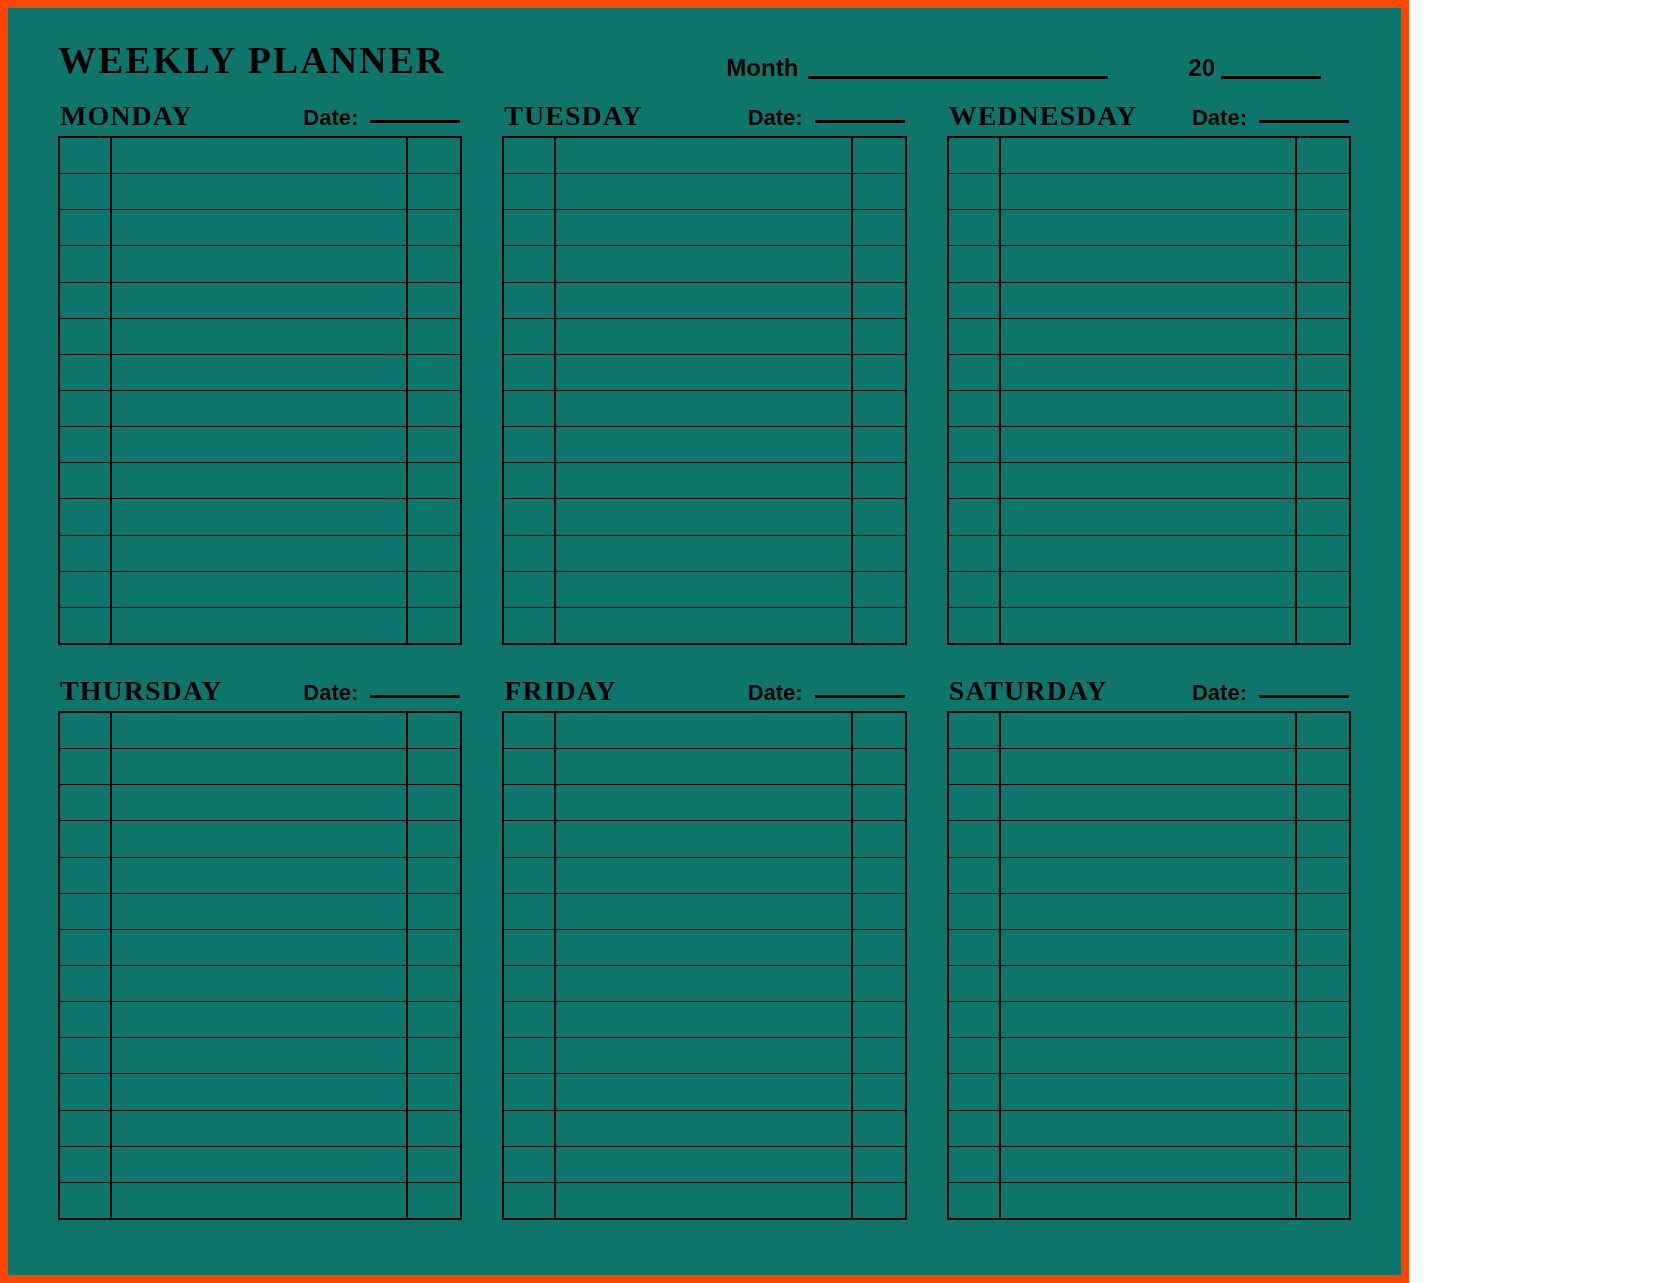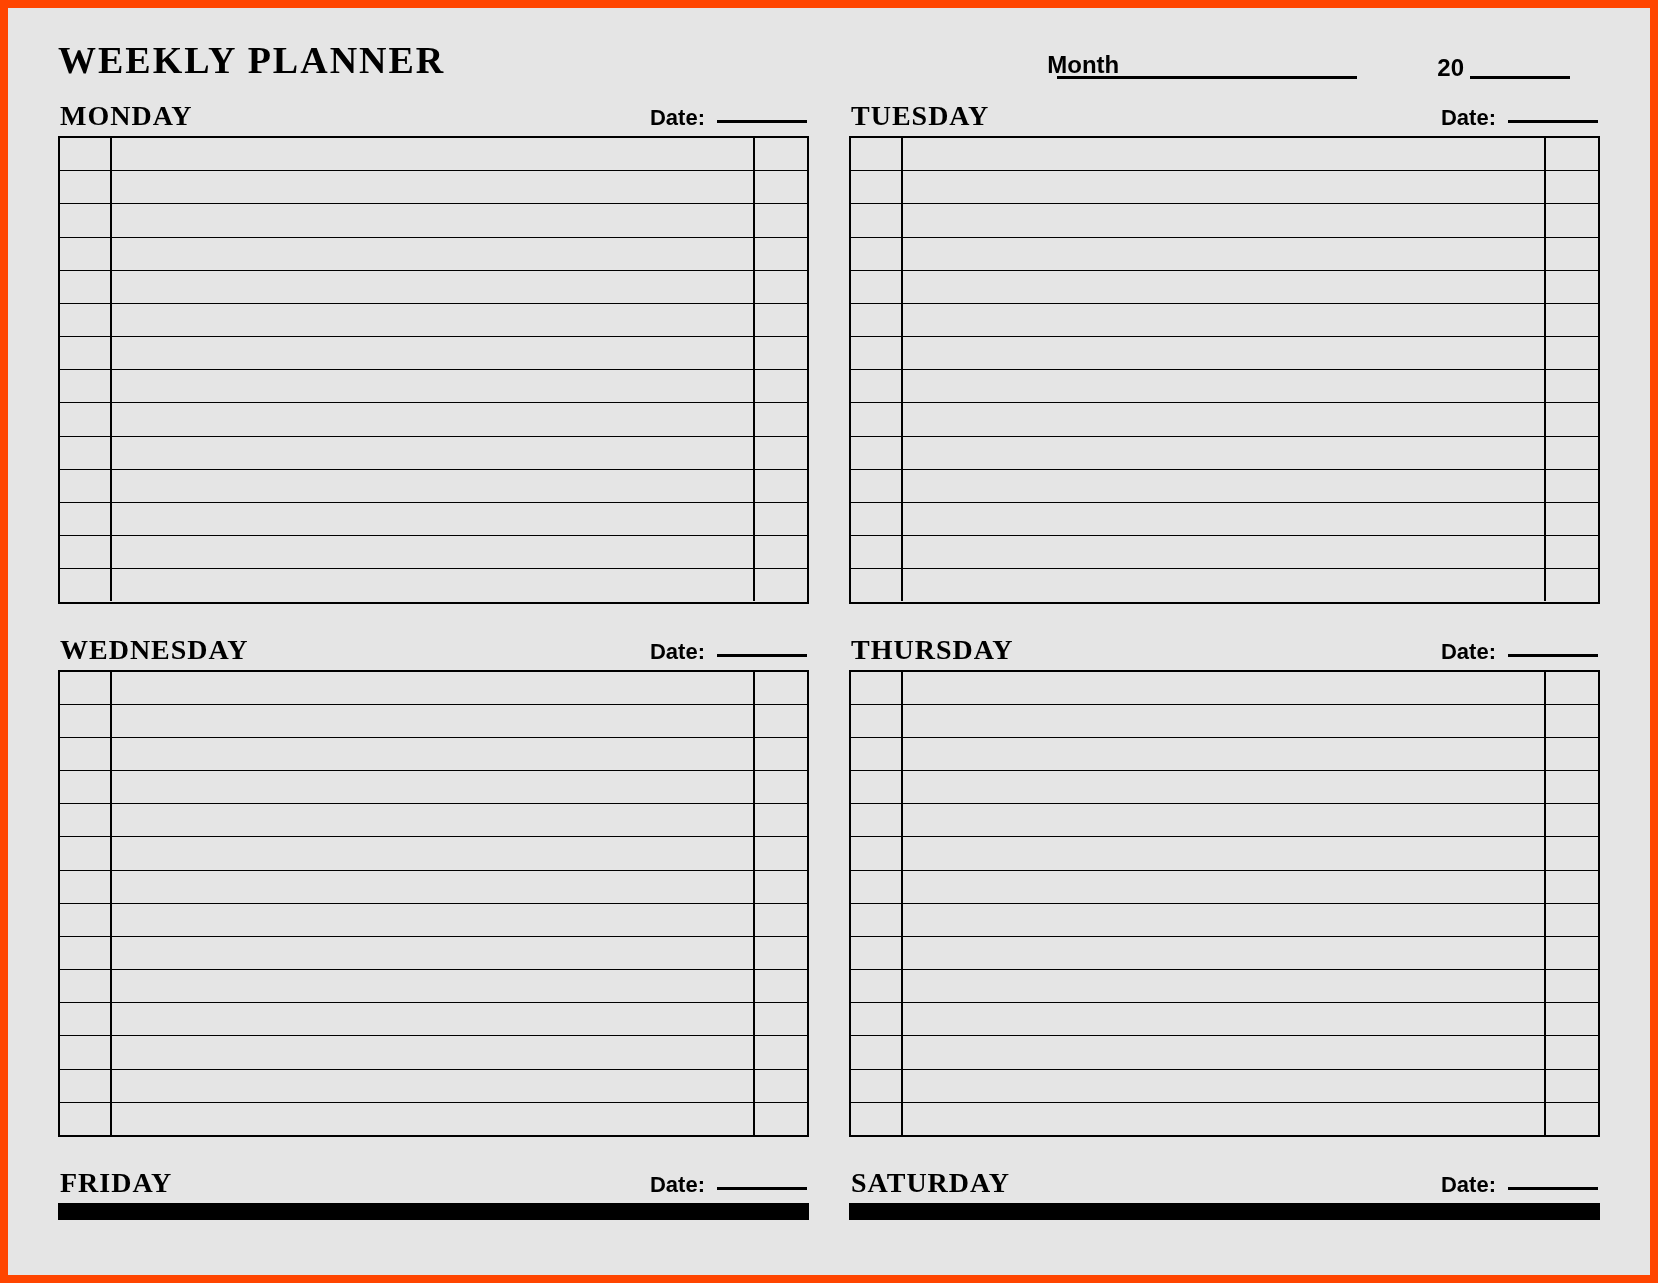--- a/index.html
+++ b/index.html
@@ -3,50 +3,49 @@
 <meta charset="utf-8">
 <style>
   * { box-sizing: border-box; margin: 0; padding: 0; }
   body {
     background: #ffffff;
     width: 1658px;
     height: 1283px;
     overflow: hidden;
   }
   .frame {
-    width: 1658px;
+    width: 1409px;
     height: 1283px;
     border: 8px solid #ff4500;
-    background: #e5e5e5;
+    background: #0f766e;
     padding: 30px 50px 40px 50px;
   }
   .header-row {
     display: flex;
     align-items: flex-end;
     margin-bottom: 18px;
   }
   .title {
     font-family: "Comic Sans MS", "Marker Felt", cursive;
     font-weight: 900;
     font-size: 38px;
     letter-spacing: 2px;
     text-transform: uppercase;
     color: #000;
     flex: 0 0 auto;
   }
   .header-spacer { flex: 1 1 auto; }
   .month-block {
     display: flex;
-    align-items: flex-start;
+    align-items: flex-end;
     font-family: Verdana, Geneva, sans-serif;
     font-weight: 700;
     font-size: 24px;
     color: #000;
     margin-right: 80px;
-    flex-direction: column;
   }
   .month-line {
     display: inline-block;
     width: 300px;
     border-bottom: 3px solid #000;
     margin-left: 10px;
     position: relative;
     top: -3px;
   }
   .year-block {
@@ -61,21 +60,21 @@
   .year-line {
     display: inline-block;
     width: 100px;
     border-bottom: 3px solid #000;
     margin-left: 6px;
     position: relative;
     top: -3px;
   }
   .grid {
     display: grid;
-    grid-template-columns: repeat(2, 1fr);
+    grid-template-columns: repeat(3, 1fr);
     grid-template-rows: repeat(2, 1fr);
     column-gap: 40px;
     row-gap: 30px;
     height: 1120px;
   }
   .day-block {
     display: flex;
     flex-direction: column;
   }
   .day-header {

